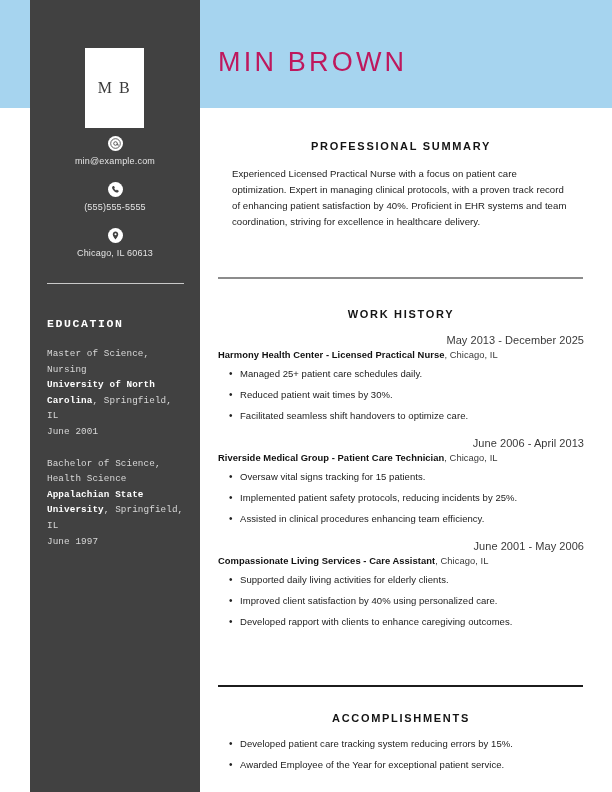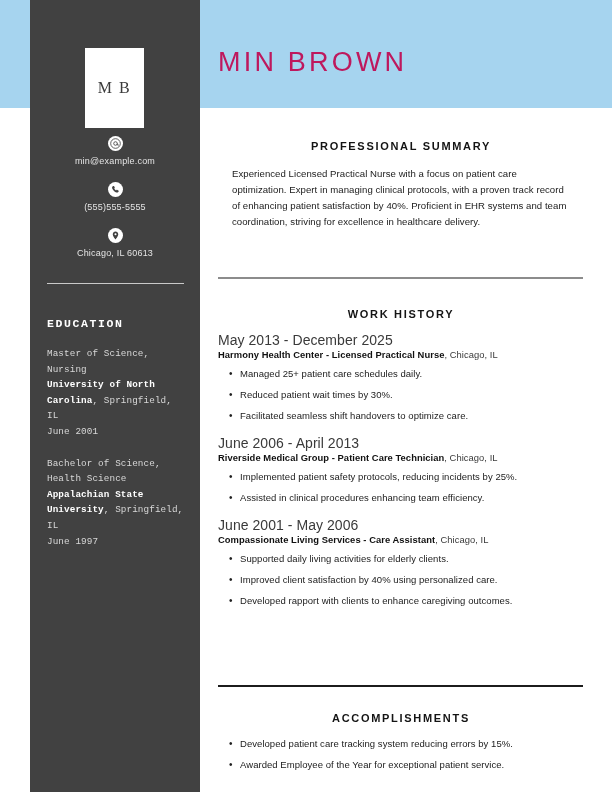--- a/index.html
+++ b/index.html
@@ -169,24 +169,25 @@
     background: #8c8c8c;
   }
   .rule-dark {
     background: #1c1c1c;
     height: 1.5px;
   }
 
   
   .job { margin-bottom: 13px; }
   .job-dates {
-    font-size: 14px;
+    font-size: 11px;
     color: #3a3a3a;
     line-height: 14px;
     letter-spacing: 0.05px;
+    text-align: right;
   }
   .job-title-line {
     font-size: 9.4px;
     color: #3a3a3a;
     line-height: 15px;
     margin-bottom: 5px;
     letter-spacing: 0.05px;
   }
   .job-title-line b {
     color: #111111;
@@ -300,20 +301,21 @@
         <li>Managed 25+ patient care schedules daily.</li>
         <li>Reduced patient wait times by 30%.</li>
         <li>Facilitated seamless shift handovers to optimize care.</li>
       </ul>
     </div>
 
     <div class="job">
       <div class="job-dates">June 2006 - April 2013</div>
       <div class="job-title-line"><b>Riverside Medical Group - Patient Care Technician</b><span>, Chicago, IL</span></div>
       <ul class="bullets">
+        <li>Oversaw vital signs tracking for 15 patients.</li>
         <li>Implemented patient safety protocols, reducing incidents by 25%.</li>
         <li>Assisted in clinical procedures enhancing team efficiency.</li>
       </ul>
     </div>
 
     <div class="job">
       <div class="job-dates">June 2001 - May 2006</div>
       <div class="job-title-line"><b>Compassionate Living Services - Care Assistant</b><span>, Chicago, IL</span></div>
       <ul class="bullets">
         <li>Supported daily living activities for elderly clients.</li>

